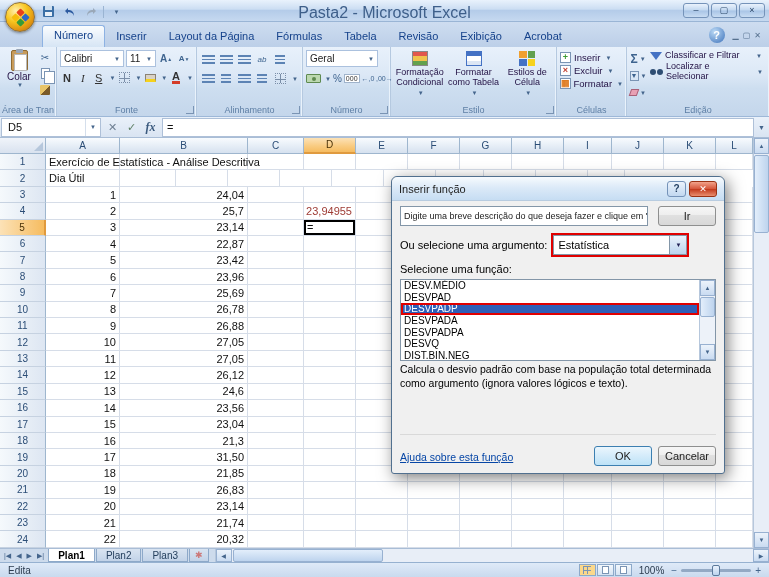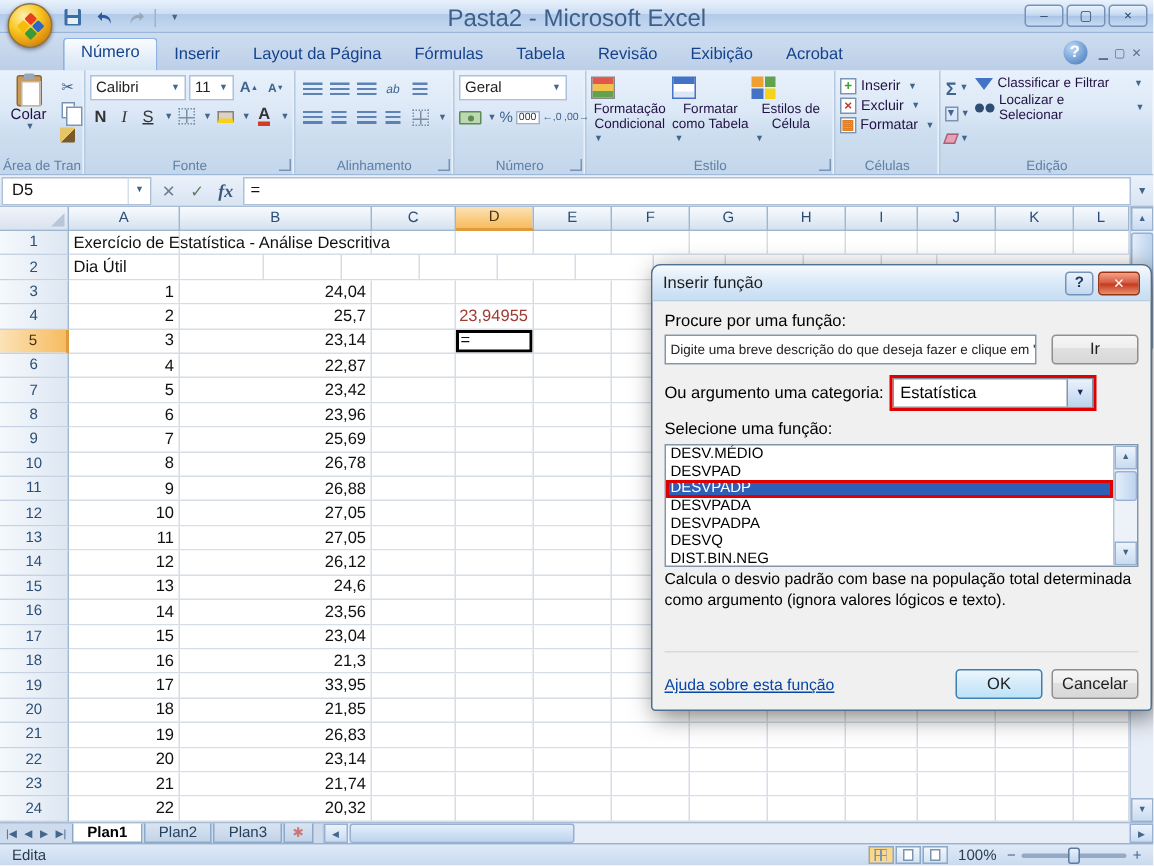--- a/index.html
+++ b/index.html
@@ -85,21 +85,21 @@
 
   
   .num-body{flex-direction:column;gap:4px;}
   .i-money{width:15px;height:9px;background:#BCD8B0;border:1px solid #5E8A50;border-radius:1px;position:relative;}
   .i-money:before{content:"";position:absolute;left:5px;top:1.5px;width:4px;height:4px;border-radius:50%;background:#5E8A50;}
   .t000{font-size:7px;border:1px solid #9FB3CB;background:#fff;padding:0 1px;color:#333;}
   .tdec{font-size:7px;color:#3E648F;}
 
   
   .style-body{gap:2px;align-items:flex-start;padding-top:4px;}
-  .big-btn{width:53px;display:flex;flex-direction:column;align-items:flex-start;gap:2px;font-size:9px;color:#214;
+  .big-btn{width:53px;display:flex;flex-direction:column;align-items:center;gap:2px;font-size:9px;color:#214;
     text-align:center;line-height:1.1;}
   .i-cond{width:16px;height:15px;background:linear-gradient(180deg,#E2574C 0 33%,#F0C24B 33% 66%,#62A14E 66%);border:1px solid #888;}
   .i-table{width:16px;height:15px;border:1px solid #4472C4;background:linear-gradient(#4472C4 0 4px,#fff 4px);
     box-shadow:inset 0 -4px 0 #DCE6F4;}
   .i-styles{width:16px;height:15px;display:grid;grid-template-columns:1fr 1fr;grid-template-rows:1fr 1fr;gap:1px;}
   .i-styles div:nth-child(1){background:#F0A030;} .i-styles div:nth-child(2){background:#62A14E;}
   .i-styles div:nth-child(3){background:#4472C4;} .i-styles div:nth-child(4){background:#F6D21C;}
 
   
   .cells-body{flex-direction:column;gap:2px;padding-top:5px;}
@@ -194,21 +194,21 @@
     repeating-linear-gradient(#7A94B4 0 1px,transparent 1px 4px),
     repeating-linear-gradient(90deg,#7A94B4 0 1px,transparent 1px 4px);}
   .zoom-slider{display:flex;align-items:center;gap:4px;color:#44658C;}
   .ztrack{width:70px;height:3px;background:#93A9C4;position:relative;border-radius:2px;}
   .ztick{position:absolute;left:50%;top:-2px;width:1px;height:7px;background:#7E94B0;}
   .zthumb{position:absolute;left:31px;top:-4px;width:8px;height:11px;border:1px solid #5C7A9C;border-radius:2px;
     background:linear-gradient(#EAF2FC,#BCD4EE);}
 
   
   .dialog{position:absolute;left:391px;top:176px;width:334px;height:298px;background:#F0F0F0;z-index:100;
-    border:1px solid #51708F;border-radius:6px 6px 3px 3px;box-shadow:3px 4px 16px rgba(0,0,0,.5);margin-left:43px;}
+    border:1px solid #51708F;border-radius:6px 6px 3px 3px;box-shadow:3px 4px 16px rgba(0,0,0,.5);}
   .dlg-title{height:24px;display:flex;align-items:center;padding:0 7px;font-size:11px;color:#1E1E1E;
     background:linear-gradient(#F7FBFE,#DCEAF8 45%,#C6DDF3);border-bottom:1px solid #B8CCE0;border-radius:6px 6px 0 0;}
   .dlg-help{margin-left:auto;width:19px;height:16px;border:1px solid #7593B9;border-radius:3px;color:#1F3C5F;
     background:linear-gradient(#EAF2FC,#C2D8F0);font-size:10px;font-weight:bold;display:flex;align-items:center;justify-content:center;}
   .dlg-close{margin-left:3px;width:28px;height:16px;border:1px solid #9A3214;border-radius:3px;color:#fff;font-size:9px;
     background:linear-gradient(#F2A38B,#D6573C 48%,#C23A1D 52%,#E98E70);display:flex;align-items:center;justify-content:center;}
   .dlg-body{position:relative;padding:5px 8px;font-size:11px;color:#000;height:274px;}
   .dlg-label{margin:2px 0 3px;}
   .search-row{display:flex;gap:10px;}
   .search-input{flex:1;height:20px;border:1px solid #8396A8;background:#fff;font-size:9px;color:#222;
@@ -806,21 +806,21 @@
           <div class="cell" style="width: 52px;"></div>
           <div class="cell" style="width: 52px;"></div>
           <div class="cell" style="width: 48px;"></div>
           <div class="cell" style="width: 52px;"></div>
           <div class="cell" style="width: 52px;"></div>
           <div class="cell" style="width: 37px;"></div>
         </div>
         <div class="rowwrap">
           <div class="rh">19</div>
           <div class="cell num" style="width: 74px;">17</div>
-          <div class="cell num" style="width: 128px;">33,95</div>
+          <div class="cell num" style="width: 128px;">31,50</div>
           <div class="cell" style="width: 56px;"></div>
           <div class="cell" style="width: 52px;"></div>
           <div class="cell" style="width: 52px;"></div>
           <div class="cell" style="width: 52px;"></div>
           <div class="cell" style="width: 52px;"></div>
           <div class="cell" style="width: 52px;"></div>
           <div class="cell" style="width: 48px;"></div>
           <div class="cell" style="width: 52px;"></div>
           <div class="cell" style="width: 52px;"></div>
           <div class="cell" style="width: 37px;"></div>
@@ -955,29 +955,28 @@
     </div>
   </div>
 
   <div class="dialog">
     <div class="dlg-title">
       <span>Inserir função</span>
       <div class="dlg-help">?</div>
       <div class="dlg-close">✕</div>
     </div>
     <div class="dlg-body">
-      <div class="dlg-label">Procure por uma função:</div>
       <div class="search-row">
         <div class="search-input">
           <span>Digite uma breve descrição do que deseja fazer e clique em 'Ir'</span>
         </div>
         <div class="vbtn2">Ir</div>
       </div>
       <div class="cat-row">
-        <span>Ou argumento uma categoria:</span>
+        <span>Ou selecione uma argumento:</span>
         <div class="combo2">
           <span>Estatística</span>
           <span class="cbtn">▼</span>
         </div>
       </div>
       <div class="dlg-label" style="margin-top:8px;">Selecione uma função:</div>
       <div class="fn-list" id="fn-list">
         <div class="fn-item">DESV.MÉDIO</div>
           <div class="fn-item">DESVPAD</div>
           <div class="fn-item sel">DESVPADP</div>

